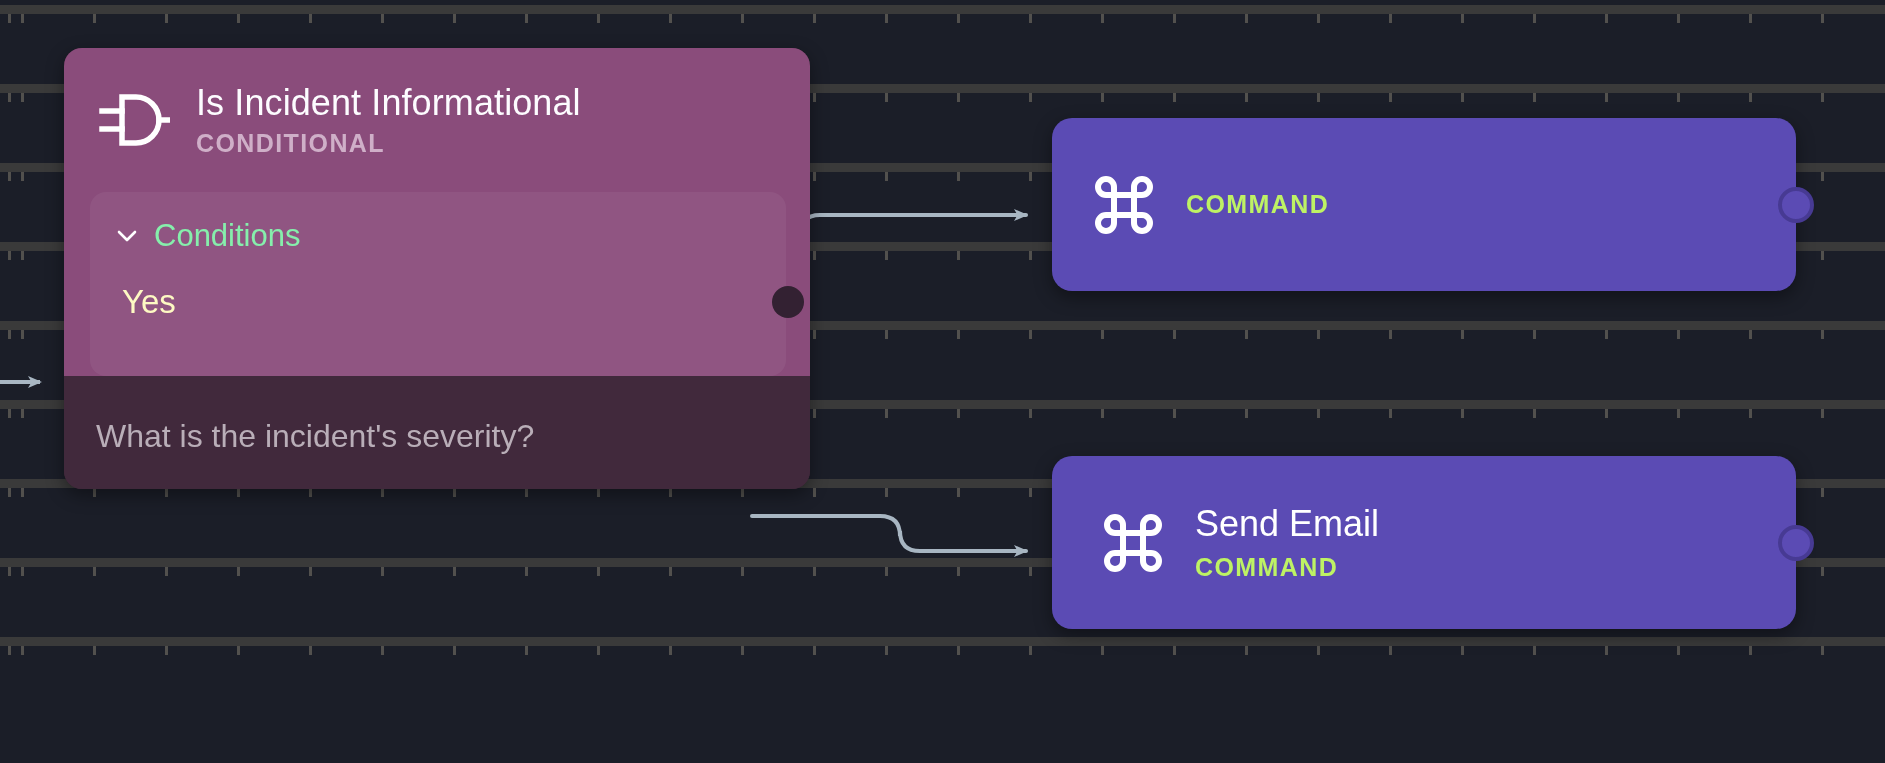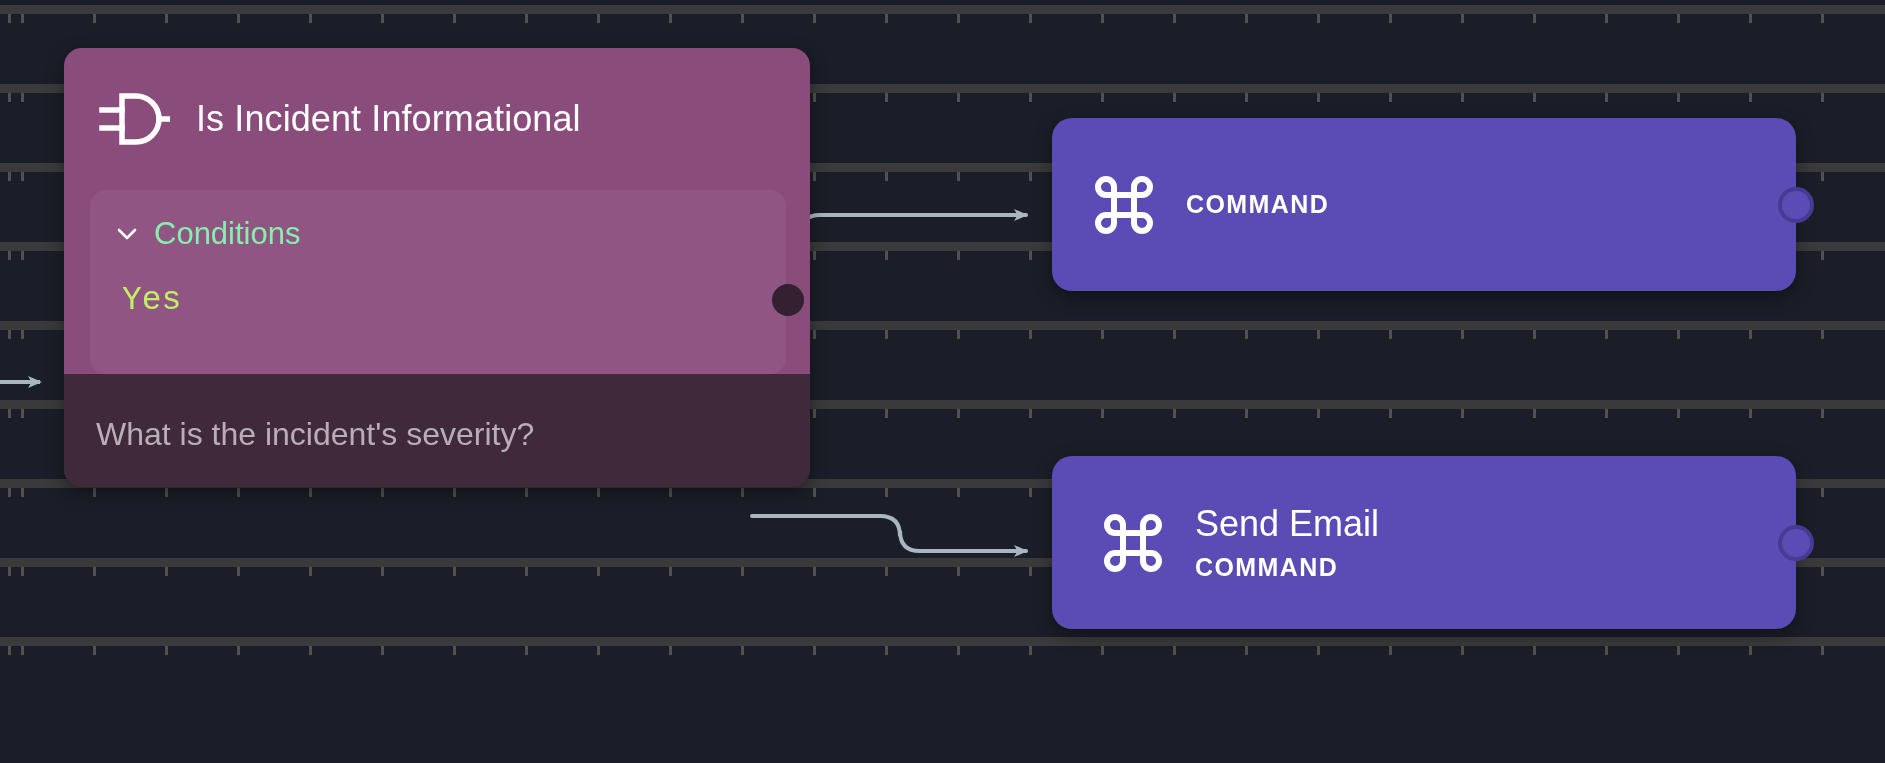--- a/index.html
+++ b/index.html
@@ -118,22 +118,21 @@
   }
   .cond-row {
     position: relative;
     display: flex;
     align-items: center;
     height: 88px;
     padding-left: 32px;
   }
   .cond-row-label {
     font-size: 33px;
-    color: #bef264;
-    font-family: Liberation Mono, monospace;
+    color: #fef9c3;
   }
   .port-dot {
     position: absolute;
     right: -18px;
     top: 50%;
     transform: translateY(-50%);
     width: 32px;
     height: 32px;
     border-radius: 50%;
     background: #332132;
@@ -175,21 +174,21 @@
   }
   .cmd-titles { display: flex; flex-direction: column; gap: 8px; }
   .cmd-title {
     font-size: 36px;
     color: #ffffff;
     font-weight: 400;
   }
   .cmd-subtitle {
     font-size: 25px;
     font-weight: bold;
-    color: #ffffff;
+    color: #bef264;
     letter-spacing: 1.4px;
   }
   .out-port {
     position: absolute;
     right: -18px;
     top: 50%;
     transform: translateY(-50%);
     width: 36px;
     height: 36px;
     border-radius: 50%;
@@ -230,20 +229,21 @@
               <line x1="6" y1="46" x2="26" y2="46"></line>
 
               <path d="M26,14 L26,60 L40,60 A23,23 0 0 0 40,14 Z"></path>
 
               <line x1="63" y1="37" x2="74" y2="37"></line>
             </g>
           </svg>
         </span>
         <span class="cond-titles">
           <span class="cond-title">Is Incident Informational</span>
+          <span class="cond-subtitle">CONDITIONAL</span>
         </span>
       </div>
 
       <div class="conditions-panel">
         <div class="conditions-head">
           <span class="chev">
             <svg width="26" height="26" viewBox="0 0 26 26" xmlns="http://www.w3.org/2000/svg">
               <path d="M5,9 L13,17 L21,9" fill="none" stroke="#ffffff" stroke-width="2.6" stroke-linecap="round" stroke-linejoin="round"></path>
             </svg>
           </span>

